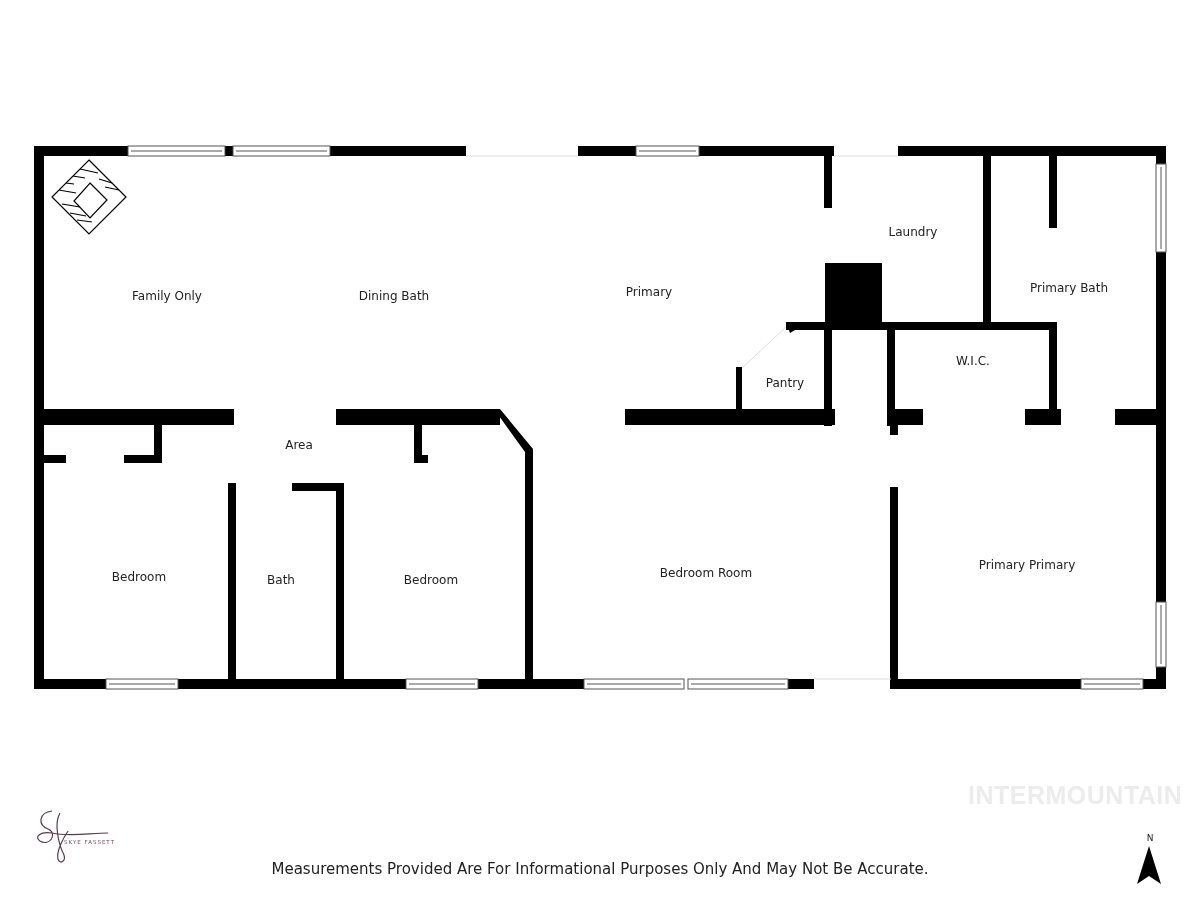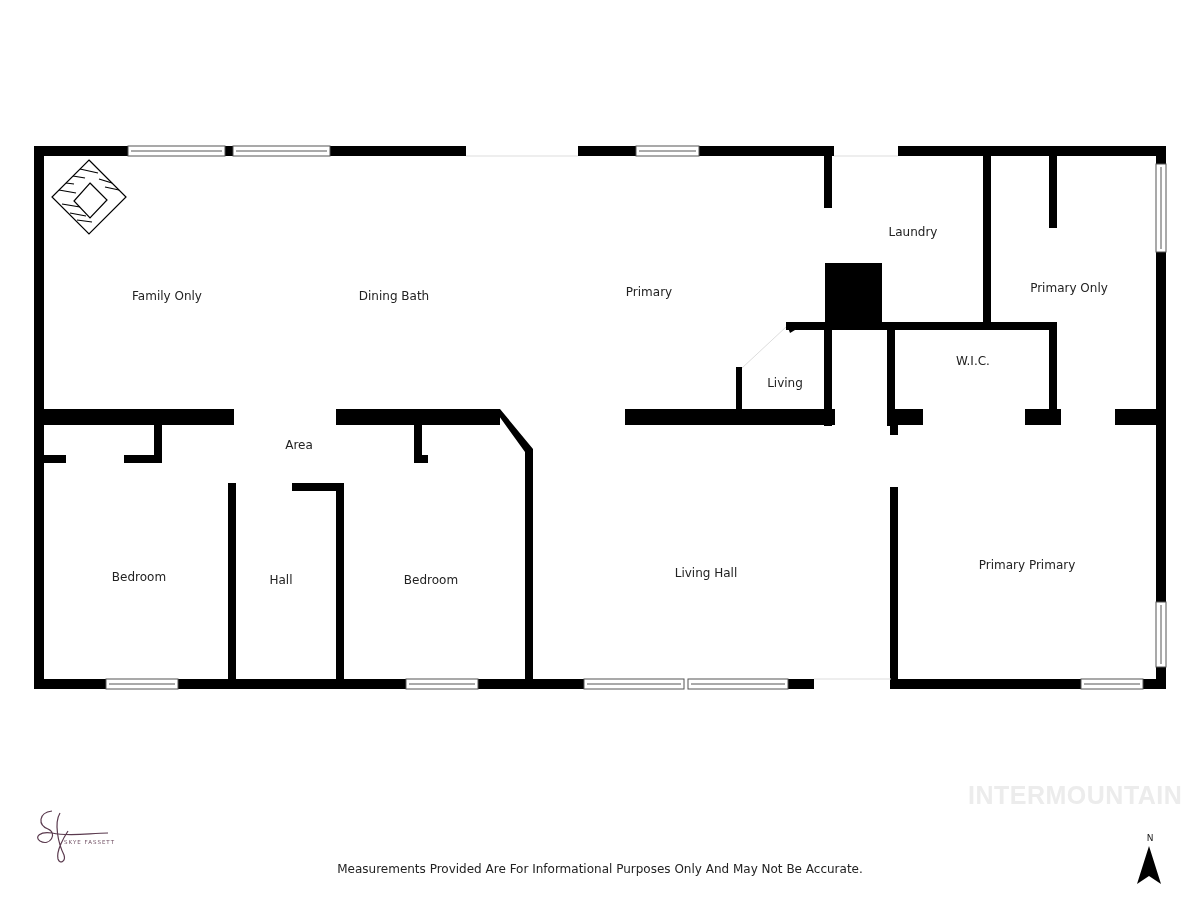--- a/index.html
+++ b/index.html
@@ -1,20 +1,20 @@
 <!DOCTYPE html>
 <html><head>
   <meta charset="utf-8">
   <style>
     html, body { margin: 0; padding: 0; background: #ffffff; }
     body { width: 1200px; height: 900px; position: relative; overflow: hidden; font-family: "Liberation Sans", sans-serif; }
     #plan { position: absolute; left: 0; top: 0; width: 1200px; height: 900px; }
     .room-label { position: absolute; font-family: "DejaVu Sans", sans-serif; font-size: 12px; color: #222; transform: translate(-50%, -50%); white-space: nowrap; }
     .watermark { position: absolute; left: 968px; top: 781px; font-family: "Liberation Sans", sans-serif; font-weight: bold; font-size: 25px; color: #ececec; letter-spacing: 0.5px; }
-    .disclaimer { position: absolute; left: 600px; top: 869px; transform: translate(-50%, -50%); font-family: "DejaVu Sans", sans-serif; font-size: 12px; color: #222; white-space: nowrap; }
+    .disclaimer { position: absolute; left: 600px; top: 869px; transform: translate(-50%, -50%); font-family: "DejaVu Sans", sans-serif; font-size: 15px; color: #222; white-space: nowrap; }
     .north { position: absolute; left: 1134px; top: 832px; width: 30px; height: 54px; }
     .north-label { position: absolute; left: 1150px; top: 833px; transform: translateX(-50%); font-family: "DejaVu Sans", sans-serif; font-size: 9px; color: #222; }
     .logo { position: absolute; left: 30px; top: 803px; width: 90px; height: 70px; }
     .logo-text { position: absolute; left: 64px; top: 839px; font-family: "DejaVu Sans", sans-serif; font-size: 5.5px; letter-spacing: 1px; color: #6b4a5e; }
   </style>
 </head>
 <body>
 
 <svg id="plan" viewBox="0 0 1200 900" xmlns="http://www.w3.org/2000/svg">
   <g fill="#000">
@@ -117,28 +117,28 @@
       <line x1="70" y1="213" x2="86" y2="216"></line>
     <line x1="77" y1="220" x2="92" y2="222"></line>
   </g>
 </svg>
 
 <div>
   <div class="room-label" style="left:167px;top:296px">Family Only</div>
   <div class="room-label" style="left:394px;top:296px">Dining Bath</div>
   <div class="room-label" style="left:649px;top:292px">Primary</div>
   <div class="room-label" style="left:913px;top:232px">Laundry</div>
-  <div class="room-label" style="left:1069px;top:288px">Primary Only</div>
-  <div class="room-label" style="left:785px;top:383px">Living</div>
+  <div class="room-label" style="left:1069px;top:288px">Primary Bath</div>
+  <div class="room-label" style="left:785px;top:383px">Pantry</div>
   <div class="room-label" style="left:973px;top:361px">W.I.C.</div>
   <div class="room-label" style="left:299px;top:445px">Area</div>
   <div class="room-label" style="left:139px;top:577px">Bedroom</div>
-  <div class="room-label" style="left:281px;top:580px">Hall</div>
+  <div class="room-label" style="left:281px;top:580px">Bath</div>
   <div class="room-label" style="left:431px;top:580px">Bedroom</div>
-  <div class="room-label" style="left:706px;top:573px">Living Hall</div>
+  <div class="room-label" style="left:706px;top:573px">Bedroom Room</div>
   <div class="room-label" style="left:1027px;top:565px">Primary Primary</div>
 </div>
 
 <svg class="logo" viewBox="0 0 90 70">
   <path d="M22,8 C8,10 8,22 18,26 C28,30 20,44 10,38 C4,34 10,28 22,30 C40,34 60,30 78,30" fill="none" stroke="#5a3a4e" stroke-width="1.2"></path>
   <path d="M30,10 C24,20 28,40 34,52 C36,58 30,62 28,56 C26,48 34,34 38,28" fill="none" stroke="#5a3a4e" stroke-width="1.2"></path>
 </svg>
 <div class="logo-text">SKYE FASSETT</div>
 
 <div class="watermark">INTERMOUNTAIN</div>

